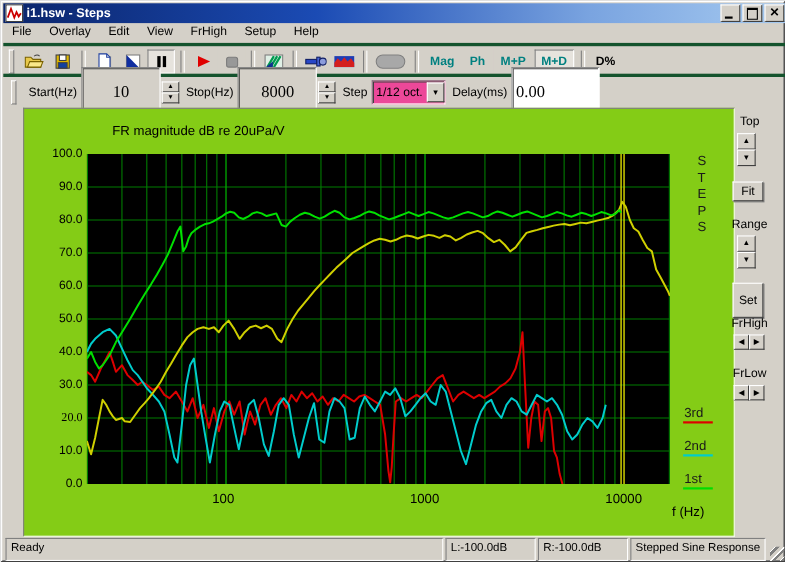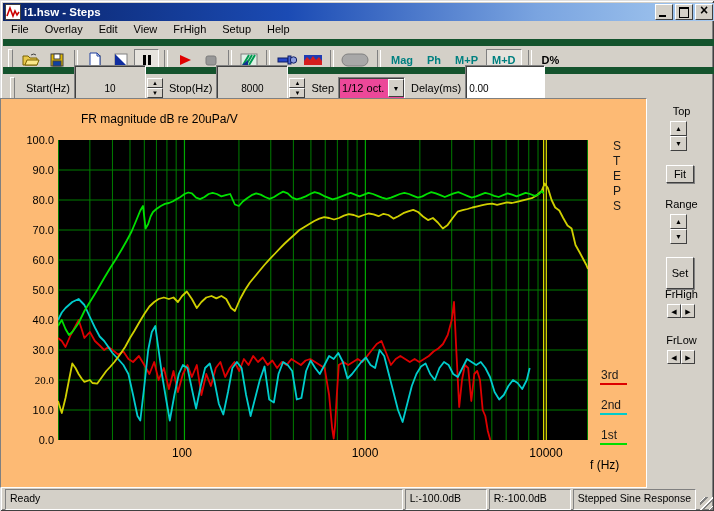--- a/index.html
+++ b/index.html
@@ -14,46 +14,46 @@
   .cap-btn{width:16px;height:14px;background:#d4d0c8;border:1px solid;border-color:#fff #404040 #404040 #fff;
     margin-left:2px;position:relative;flex:none;}
   .cap-btn.min::before{content:"";position:absolute;left:3px;bottom:2px;width:7px;height:2px;background:#000;}
   .cap-btn.max::before{content:"";position:absolute;left:3px;top:2px;width:8px;height:8px;border:1px solid #000;border-top-width:2px;}
   .cap-btn.close::before{content:"×";position:absolute;left:0;right:0;top:-3px;text-align:center;font-size:14px;font-weight:bold;color:#000;}
   
   #menubar{position:absolute;left:3px;top:21px;width:708px;height:18px;display:flex;align-items:flex-start;font-size:11px;}
   .menu-item{padding:2px 8px;color:#000;}
   
   .toolbar{position:absolute;left:3px;width:708px;height:28px;display:flex;align-items:center;
-    border-top:7px solid #14532d;}
+    border-top:3px solid #14532d;}
   #toolbar1{top:39px;padding-left:4px;}
   #toolbar2{top:67px;padding-left:6px;font-size:11px;}
   .tb-grip{width:3px;height:20px;border:1px solid;border-color:#fff #808080 #808080 #fff;margin:0 5px 0 1px;flex:none;}
   .tb-sep{width:2px;height:20px;border-left:1px solid #808080;border-right:1px solid #fff;margin:0 4px;flex:none;}
   .tb-btn{width:25px;height:22px;background:#d4d0c8;border:1px solid #d4d0c8;display:flex;align-items:center;justify-content:center;padding:0;flex:none;margin-right:1px;}
   .tb-btn.pressed{border-color:#808080 #fff #fff #808080;background:#e6e3dd;}
   .tb-btn.wide{width:34px;}
   .mode{height:22px;background:#d4d0c8;border:1px solid #d4d0c8;font-weight:bold;font-size:11px;
     color:#008080;padding:0 5px;margin-right:2px;flex:none;font-family:"Liberation Sans",sans-serif;}
   .mode.dark{color:#000;}
   .mode.pressed{border-color:#808080 #fff #fff #808080;background:#e6e3dd;}
   .fld-label{margin:0 4px 0 6px;white-space:nowrap;}
   .edit{height:20px;border:1px solid;border-color:#808080 #fff #fff #808080;box-shadow:inset 1px 1px 0 #404040;
-    font-family:Liberation Sans, sans-serif;font-size:10px;padding:12px 3px;}
+    font-family:Liberation Serif, serif;font-size:15px;padding:12px 3px;}
   .edit.gray{background:#d4d0c8;text-align:center;width:64px;}
   .edit.white{background:#fff;width:72px;}
   .spin{display:flex;flex-direction:column;margin-left:1px;flex:none;}
   .spin button{width:16px;height:10px;background:#d4d0c8;border:1px solid;border-color:#fff #404040 #404040 #fff;
     padding:0;font-size:6px;line-height:6px;color:#000;}
   .combo{display:flex;height:20px;border:1px solid;border-color:#808080 #fff #fff #808080;box-shadow:inset 1px 1px 0 #404040;background:#ec4899;align-items:center;}
   .combo .val{width:46px;padding-left:3px;font-size:11px;}
   .combo .drop{width:16px;height:18px;background:#d4d0c8;border:1px solid;border-color:#fff #404040 #404040 #fff;
     font-size:7px;line-height:7px;padding:0;color:#000;}
   
-  #chart-area{position:absolute;left:0;top:98px;width:645px;height:388px;background:#fdba74;
+  #chart-area{position:absolute;left:21px;top:98px;width:645px;height:388px;background:#84cc16;
     border:1px solid;border-color:#808080 #fff #fff #808080;}
   #plot{position:absolute;left:57px;top:41px;width:530px;height:300px;background:#000;display:block;}
   .ctxt{position:absolute;color:#000;font-size:12px;white-space:pre;}
   .ytick{position:absolute;width:50px;text-align:right;font-size:11px;color:#000;right:auto;}
   .xtick{position:absolute;width:60px;text-align:center;font-size:12px;color:#000;top:347px;}
   .steps-letter{position:absolute;left:612px;font-size:12px;color:#1a1a1a;}
   .legend-label{position:absolute;left:600px;font-size:12px;color:#1a1a1a;}
   .legend-swatch{position:absolute;left:599px;width:27px;height:2px;}
   
   #side-panel{position:absolute;left:652px;top:98px;width:59px;height:388px;font-size:11px;}

